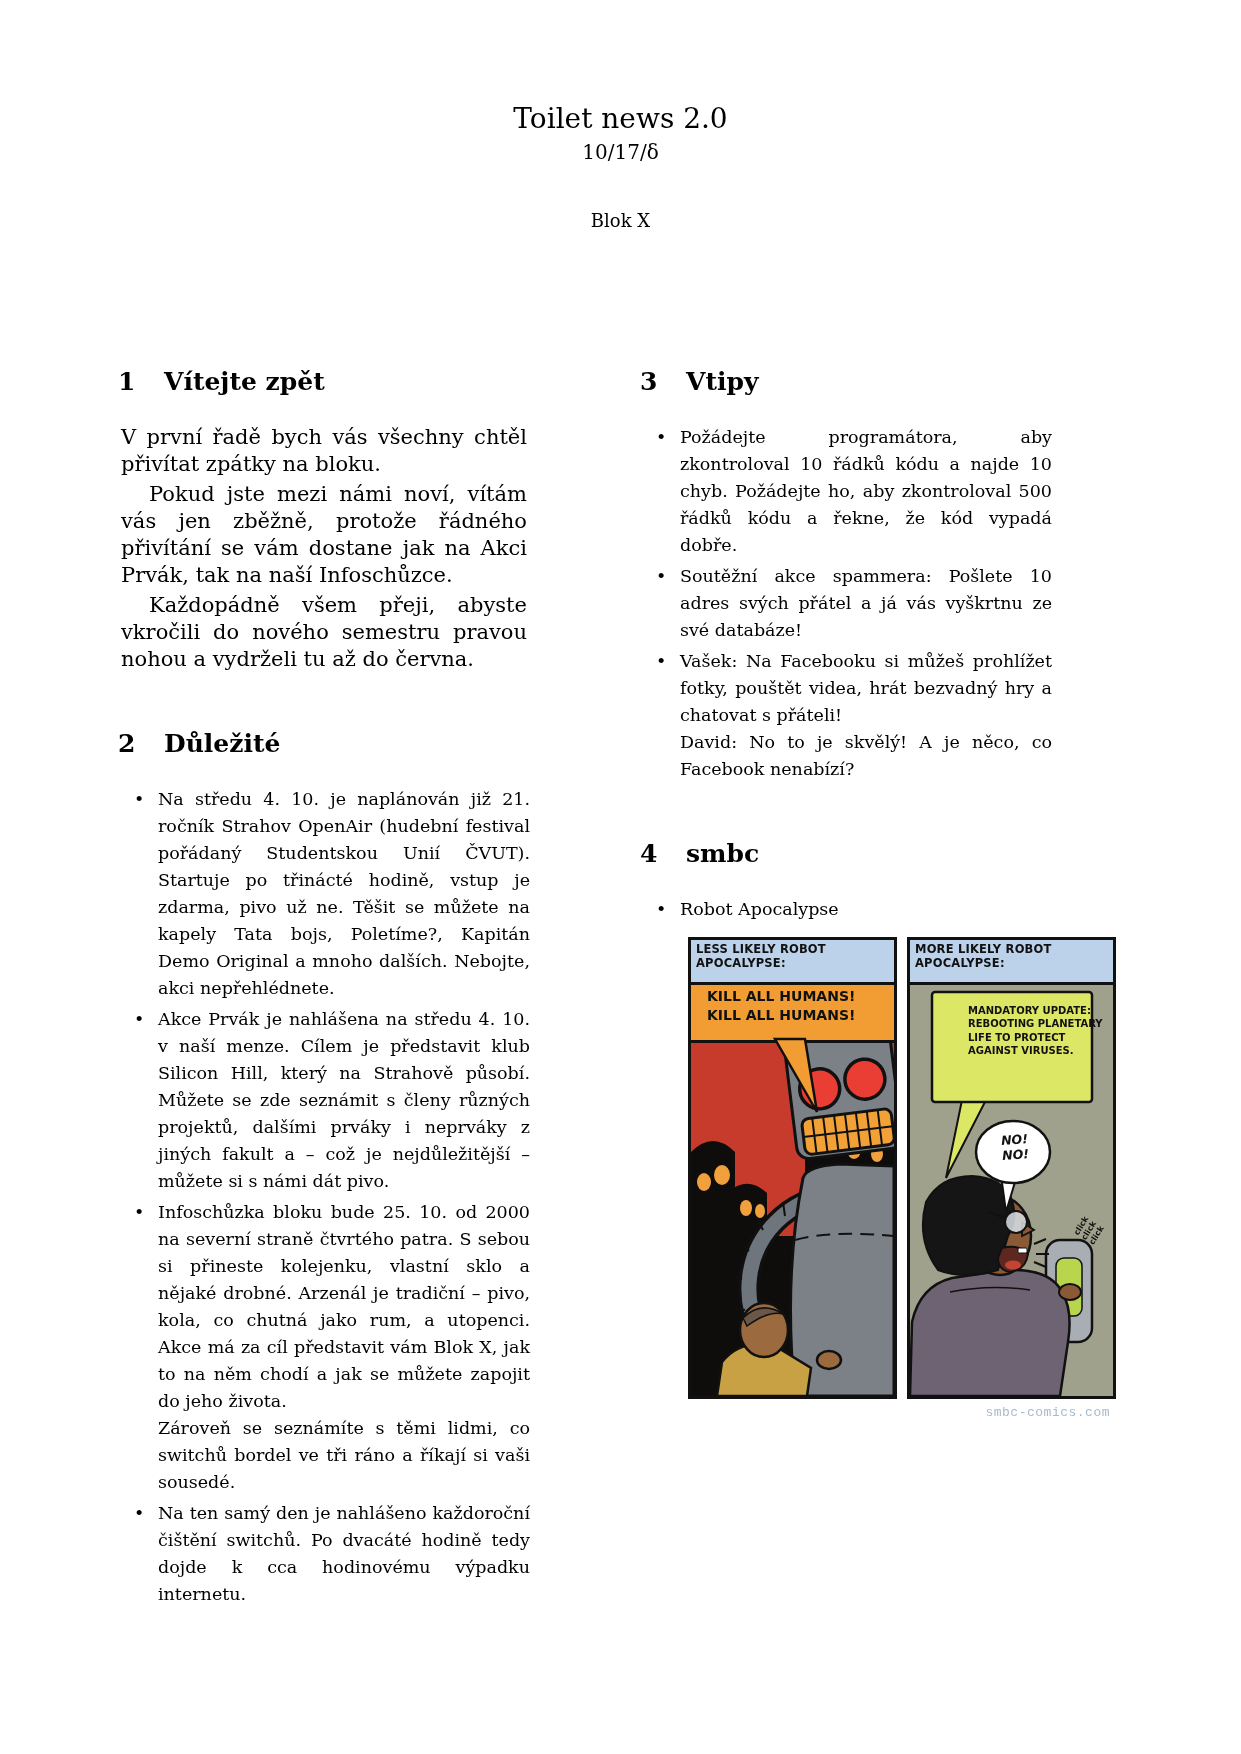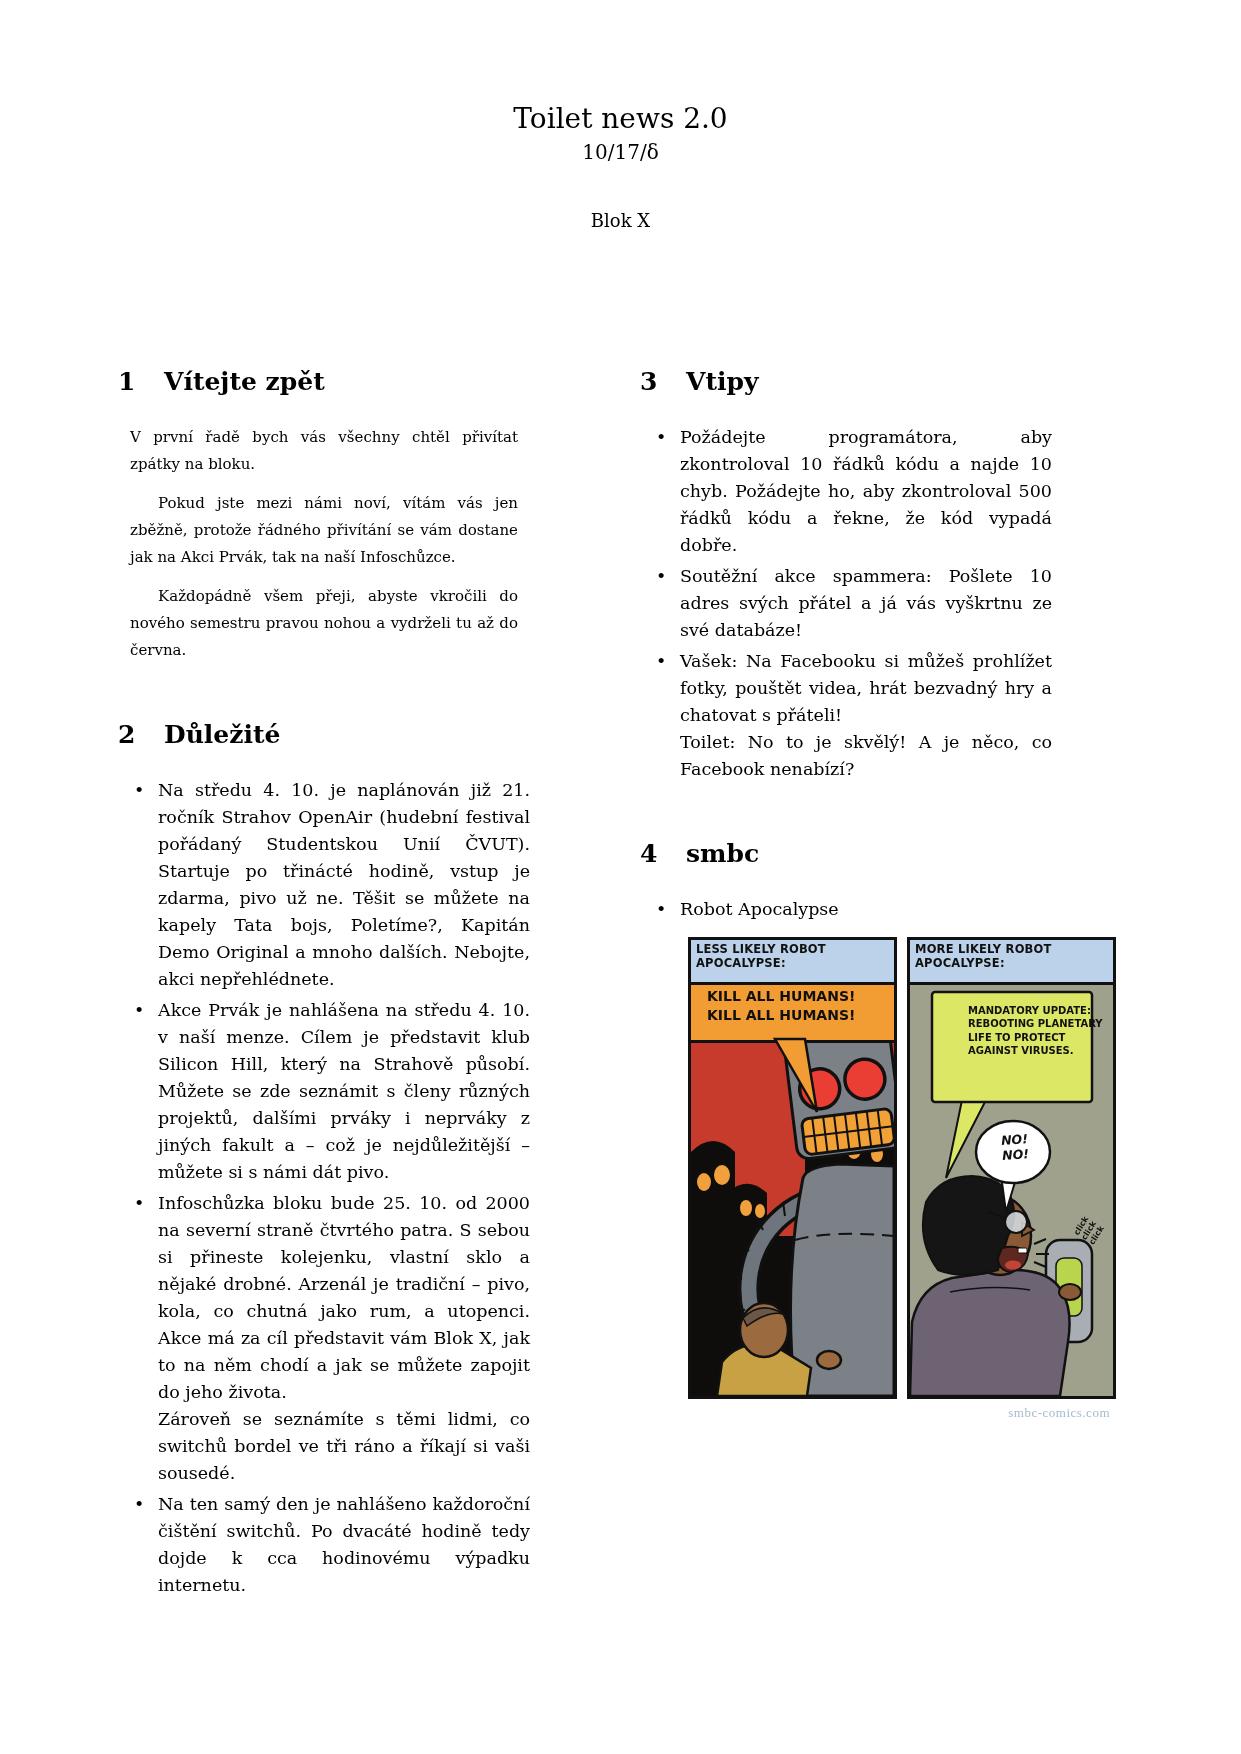--- a/index.html
+++ b/index.html
@@ -20,21 +20,21 @@
   .columns{display:flex;margin:136px 0 0 118px;}
   .col{width:412px;}
   .col.left{margin-right:110px;}
   h2.sec{
     font-size:25px;font-weight:bold;margin:0 0 28px 0;
     display:flex;align-items:baseline;
   }
   h2.sec .num{width:46px;flex:none;}
   section + section h2.sec{margin-top:56px;}
   p.body{
-    margin:12px;font-size:15px;line-height:27px;
+    margin:3px;font-size:21px;line-height:27px;
     text-align:justify;text-indent:28px;
   }
   p.body.noindent{text-indent:0;}
   ul.blist{margin:0;padding:0;list-style:none;}
   ul.blist li{
     position:relative;padding-left:40px;margin:0 0 4px 0;
     font-size:17.5px;line-height:27px;text-align:justify;
   }
   ul.blist li::before{
     content:"\2022";position:absolute;left:16px;top:0;
@@ -53,21 +53,21 @@
   }
   .hdr-text{top:2px;left:5px;right:3px;font-size:11.5px;line-height:1.25;letter-spacing:0.2px;}
   .shout-text{top:47px;left:16px;right:4px;font-size:14px;line-height:1.35;}
   .screen-text{top:64px;left:34px;width:138px;font-size:10px;line-height:1.35;margin-left:24px;}
   .no-text{top:192px;left:85px;width:40px;font-size:12.5px;line-height:1.2;
            font-style:italic;text-align:center;transform:rotate(-4deg);}
   .click-text{top:292px;left:162px;width:26px;font-size:8px;line-height:1.15;
               transform:rotate(-58deg);transform-origin:top left;font-weight:700;}
   .comic-credit{
     margin-top:6px;text-align:right;
-    font-family:Liberation Serif, serif;
+    font-family:Liberation Mono, monospace;
     font-size:13px;letter-spacing:0.5px;color:#a6bacd;
   }
 </style>
 </head>
 <body>
 
 <div class="page">
 
   <div class="titleblock">
     <h1 class="doc-title">Toilet news 2.0</h1>
@@ -122,21 +122,21 @@
         </h2>
         <ul class="blist">
           <li>
             <div>Požádejte programátora, aby zkontroloval 10 řádků kódu a najde 10 chyb. Požádejte ho, aby zkontroloval 500 řádků kódu a řekne, že kód vypadá dobře.</div>
           </li>
           <li>
             <div>Soutěžní akce spammera: Pošlete 10 adres svých přátel a já vás vyškrtnu ze své databáze!</div>
           </li>
           <li>
             <div>Vašek: Na Facebooku si můžeš prohlížet fotky, pouštět videa, hrát bezvadný hry a chatovat s přáteli!</div>
-            <div>Toilet: No to je skvělý! A je něco, co Facebook nenabízí?</div>
+            <div>David: No to je skvělý! A je něco, co Facebook nenabízí?</div>
           </li>
         </ul>
       </section>
 
       <section>
         <h2 class="sec">
           <span class="num">4</span>
           <span>smbc</span>
         </h2>
         <ul class="blist">

